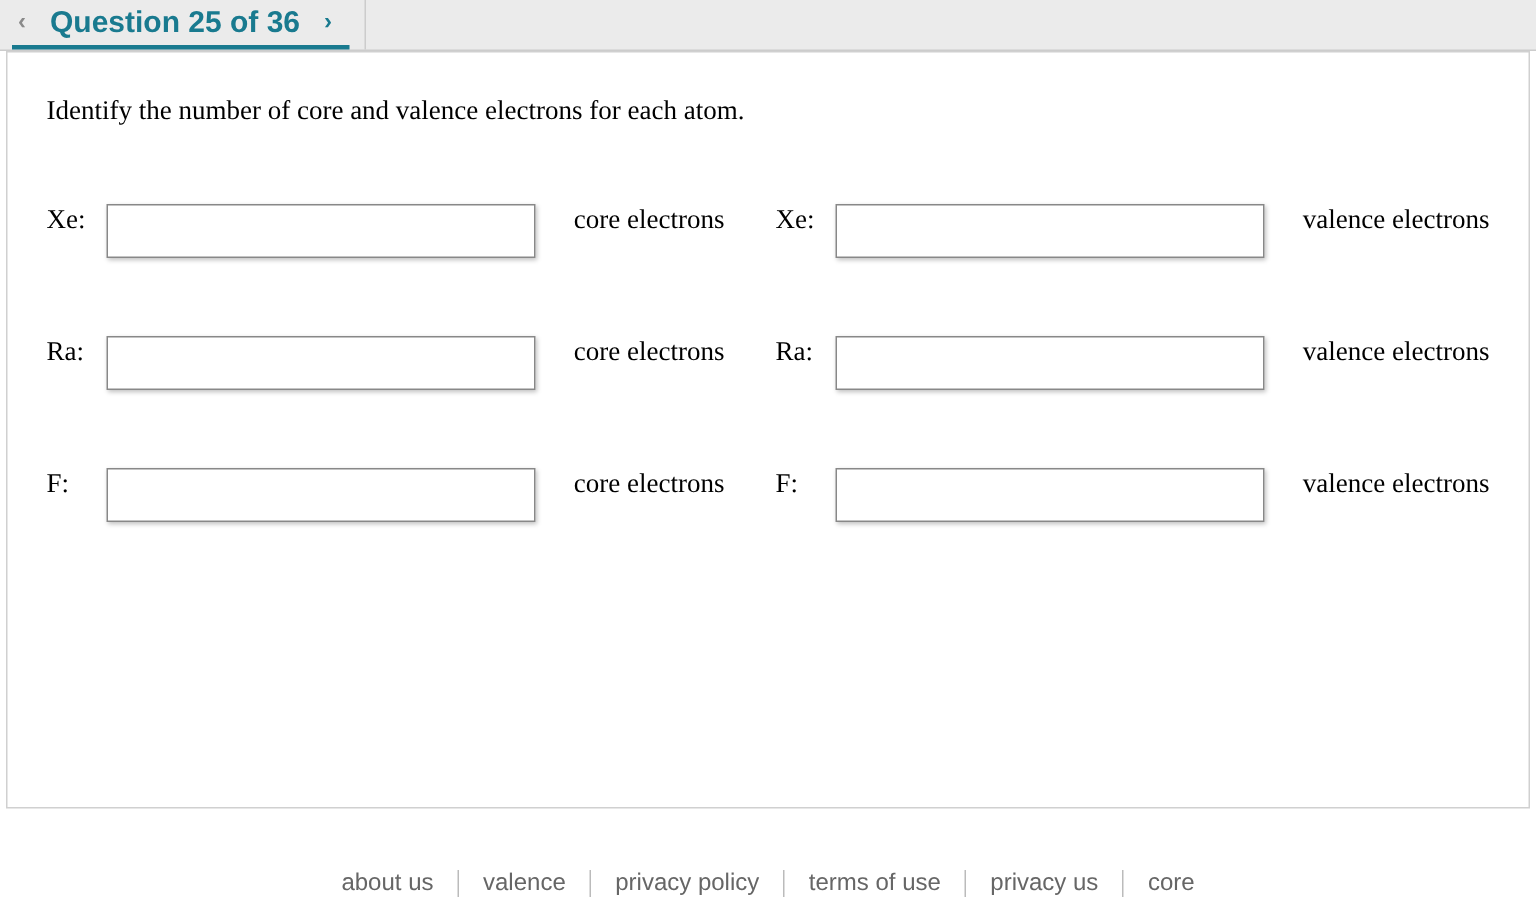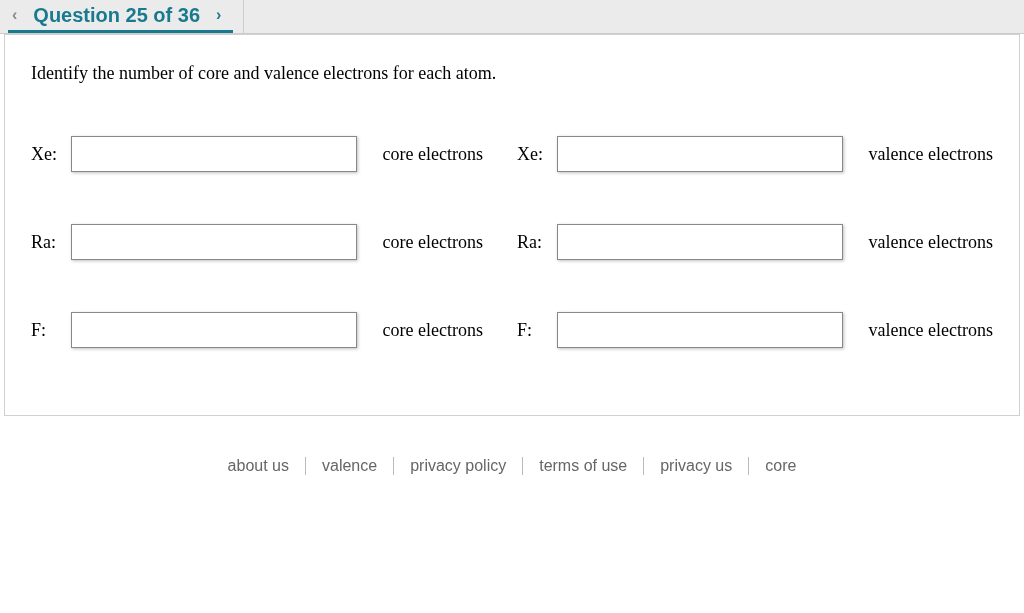--- a/index.html
+++ b/index.html
@@ -43,29 +43,29 @@
 .separator-v {
   width: 1px;
   height: 100%;
   background: #ccc;
   margin-left: 10px;
 }
 .content {
   border: 1px solid #d0d0d0;
   margin: 0 4px;
   padding: 28px 26px 120px 26px;
-  height: 382px;
+  height: 505px;
   background: #fff;
 }
 .prompt {
   font-size: 18px;
   margin-bottom: 52px;
 }
 .rows { display: flex; flex-direction: column; gap: 52px; }
-.row { display: flex; align-items: center; }
+.row { display: flex; }
 .atom-label {
   width: 40px;
   font-size: 18px;
   text-align: left;
 }
 .input-box {
   width: 286px;
   height: 36px;
   border: 1px solid #888;
   box-shadow: 1px 1px 3px rgba(0,0,0,0.25);

